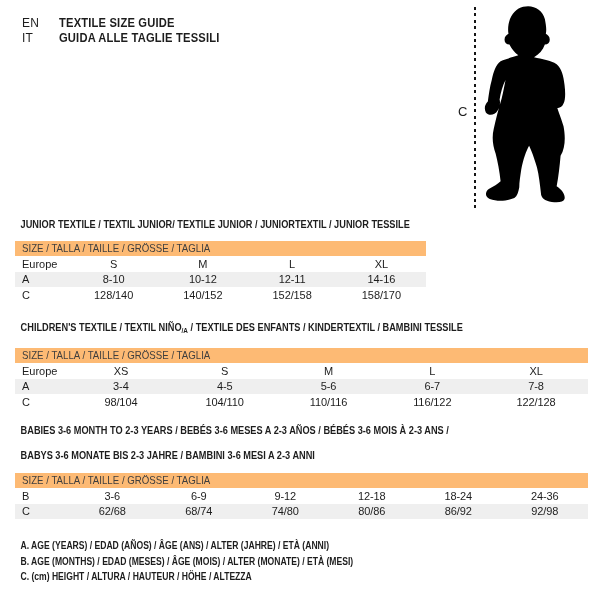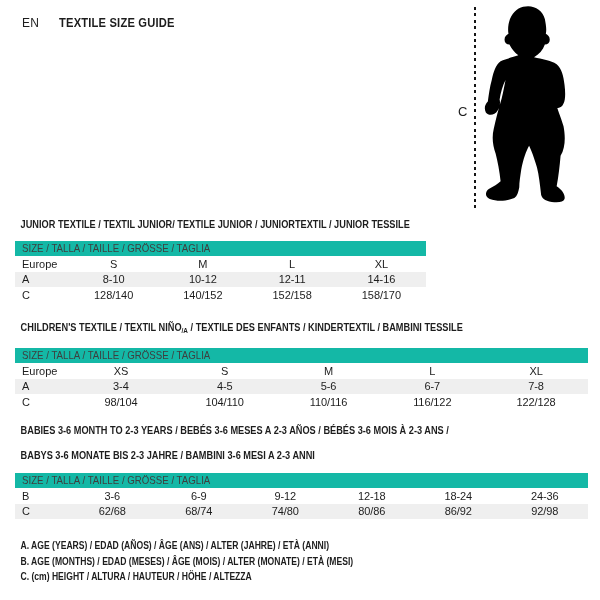--- a/index.html
+++ b/index.html
@@ -34,40 +34,44 @@
   #t2 { top:320px; width:573px; }
   #t3 { top:423px; width:573px; }
   .tbl-title { padding-left:7px; font-size:11.5px; font-weight:bold; line-height:15px;
                transform:scaleX(.8); transform-origin:left top; white-space:nowrap; }
   #t1 .tbl-title { margin-bottom:9px; }
   #t2 .tbl-title { margin-bottom:10px; }
   #t3 .tbl-title { margin-bottom:10px; }
   .sub { font-size:8px; vertical-align:-2px; }
 
   .size-table { width:100%; }
-  .size-bar { height:15px; background:#14b8a6; color:#3e3e3e;
+  .size-bar { height:15px; background:#fdba74; color:#3e3e3e;
               font-size:11px; line-height:15px; padding-left:7px; }
   .size-bar .bar-text { display:inline-block; transform:scaleX(.88); transform-origin:left center; white-space:nowrap; }
   .trow { display:flex; height:15.5px; align-items:center; font-size:11px; }
   .trow:nth-child(2) { background:#efefef; }
   .trow .lbl { width:54px; padding-left:7px; }
   .trow .val { flex:1; text-align:center; letter-spacing:-.1px; }
 
   
   .footnotes { position:absolute; left:15px; top:538px; }
   .foot-line { padding-left:7px; font-size:11px; font-weight:bold; line-height:15.5px;
                transform:scaleX(.78); transform-origin:left center; white-space:nowrap; }
 </style>
 </head>
 <body>
 
 <div class="lang-block">
   <div class="lang-row">
     <span class="lang-code">EN</span>
     <span class="lang-text">TEXTILE SIZE GUIDE</span>
+  </div>
+  <div class="lang-row">
+    <span class="lang-code">IT</span>
+    <span class="lang-text">GUIDA ALLE TAGLIE TESSILI</span>
   </div>
 </div>
 
 <div class="measure-line"></div>
 <div class="measure-label">C</div>
 <svg class="baby-svg" width="118" height="207" viewBox="0 0 120 210" aria-hidden="true">
   <path fill="#000000" d="
     M52,3
     C60,3 67,8 69,16 C70,21 71,27 70,31
     C72,32 74,34 74,37 C74,40 72,42 69,42

